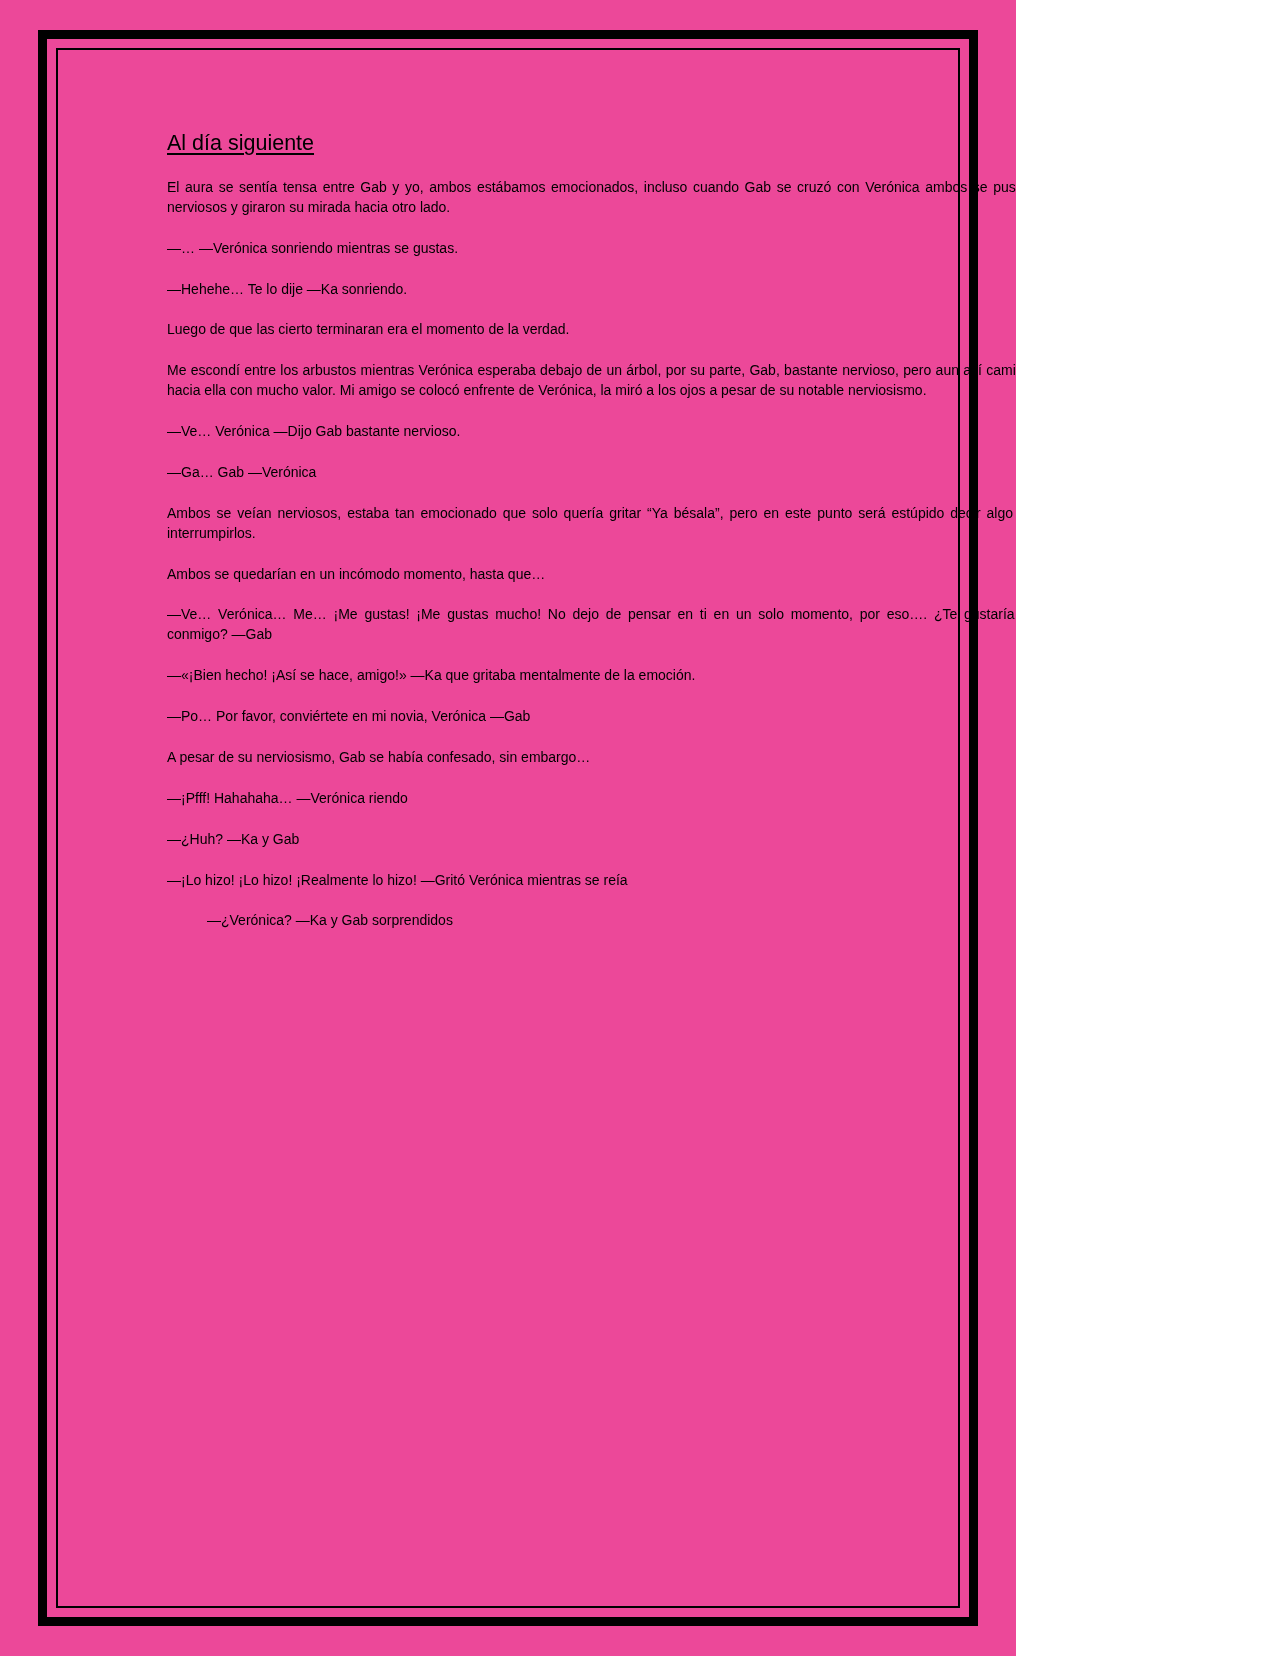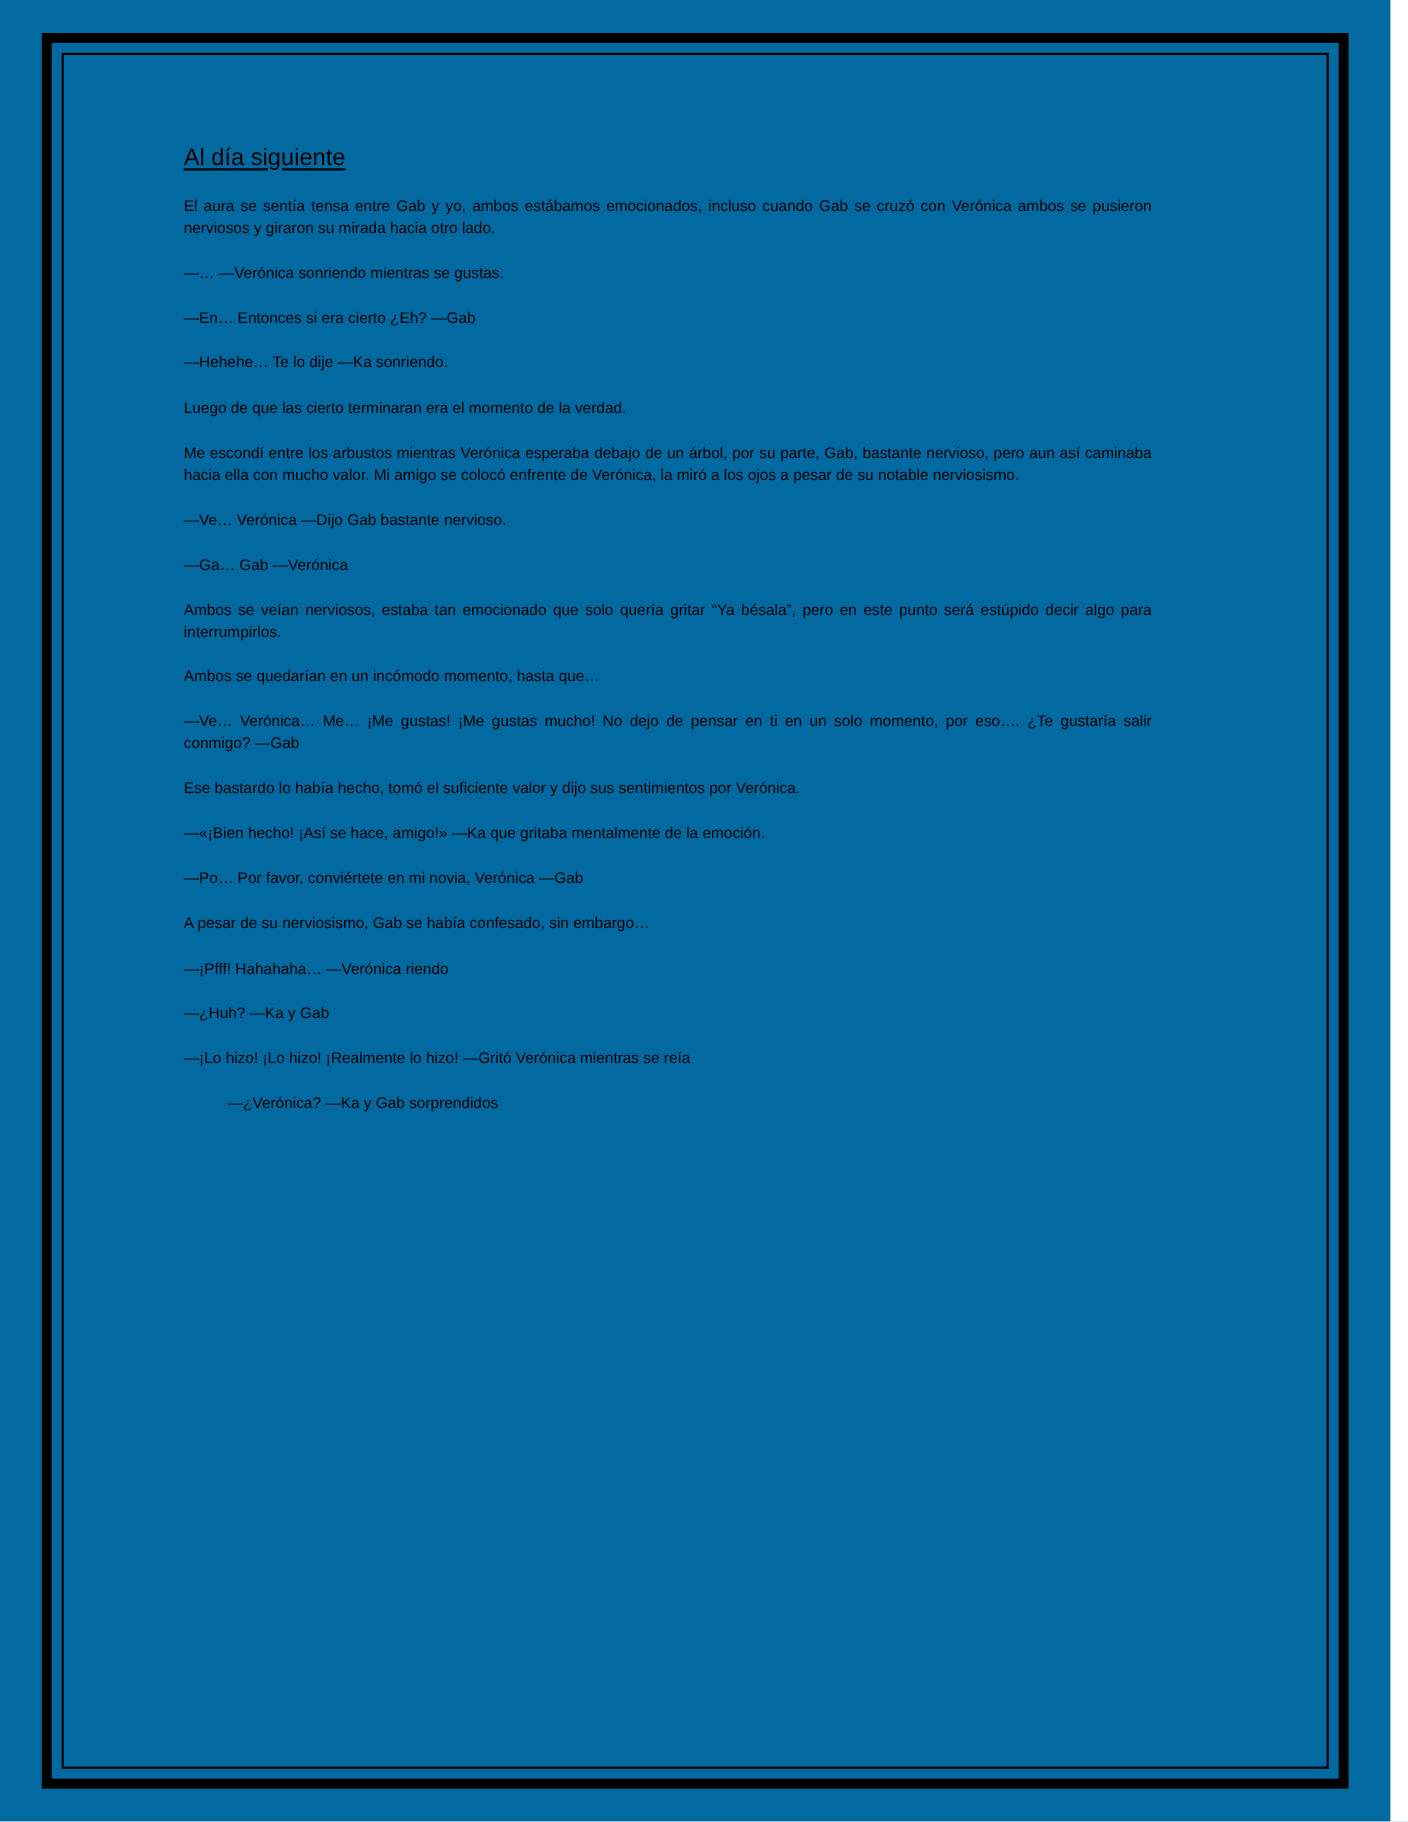--- a/index.html
+++ b/index.html
@@ -3,23 +3,23 @@
 <meta charset="utf-8">
 <style>
   html, body {
     margin: 0;
     padding: 0;
     background: #ffffff;
   }
 
   .page {
     position: relative;
-    width: 1264px;
+    width: 1016px;
     height: 1656px;
-    background: #0369a1;
+    background: #ec4899;
     box-sizing: border-box;
     font-family: "Liberation Sans", sans-serif;
     overflow: hidden;
   }
 
   
   .page-frame-outer {
     position: absolute;
     left: 38px;
     top: 30px;
@@ -80,30 +80,28 @@
 <div class="page">
 
   <div class="page-frame-outer"></div>
   <div class="page-frame-inner"></div>
 
   <div class="content">
     <div class="doc-title">Al día siguiente</div>
 
     <p class="para">El aura se sentía tensa entre Gab y yo, ambos estábamos emocionados, incluso cuando Gab se cruzó con Verónica ambos se pusieron nerviosos y giraron su mirada hacia otro lado.</p>
     <p class="para">—… —Verónica sonriendo mientras se gustas.</p>
-    <p class="para">—En… Entonces si era cierto ¿Eh? —Gab</p>
     <p class="para">—Hehehe… Te lo dije —Ka sonriendo.</p>
     <p class="para">Luego de que las cierto terminaran era el momento de la verdad.</p>
     <p class="para">Me escondí entre los arbustos mientras Verónica esperaba debajo de un árbol, por su parte, Gab, bastante nervioso, pero aun así caminaba hacia ella con mucho valor. Mi amigo se colocó enfrente de Verónica, la miró a los ojos a pesar de su notable nerviosismo.</p>
     <p class="para">—Ve… Verónica —Dijo Gab bastante nervioso.</p>
     <p class="para">—Ga… Gab —Verónica</p>
     <p class="para">Ambos se veían nerviosos, estaba tan emocionado que solo quería gritar “Ya bésala”, pero en este punto será estúpido decir algo para interrumpirlos.</p>
     <p class="para">Ambos se quedarían en un incómodo momento, hasta que…</p>
     <p class="para">—Ve… Verónica… Me… ¡Me gustas! ¡Me gustas mucho! No dejo de pensar en ti en un solo momento, por eso…. ¿Te gustaría salir conmigo? —Gab</p>
-    <p class="para">Ese bastardo lo había hecho, tomó el suficiente valor y dijo sus sentimientos por Verónica.</p>
     <p class="para">—«¡Bien hecho! ¡Así se hace, amigo!» —Ka que gritaba mentalmente de la emoción.</p>
     <p class="para">—Po… Por favor, conviértete en mi novia, Verónica —Gab</p>
     <p class="para">A pesar de su nerviosismo, Gab se había confesado, sin embargo…</p>
     <p class="para">—¡Pfff! Hahahaha… —Verónica riendo</p>
     <p class="para">—¿Huh? —Ka y Gab</p>
     <p class="para">—¡Lo hizo! ¡Lo hizo! ¡Realmente lo hizo! —Gritó Verónica mientras se reía</p>
     <p class="para last">—¿Verónica? —Ka y Gab sorprendidos</p>
   </div>
 
 </div>

